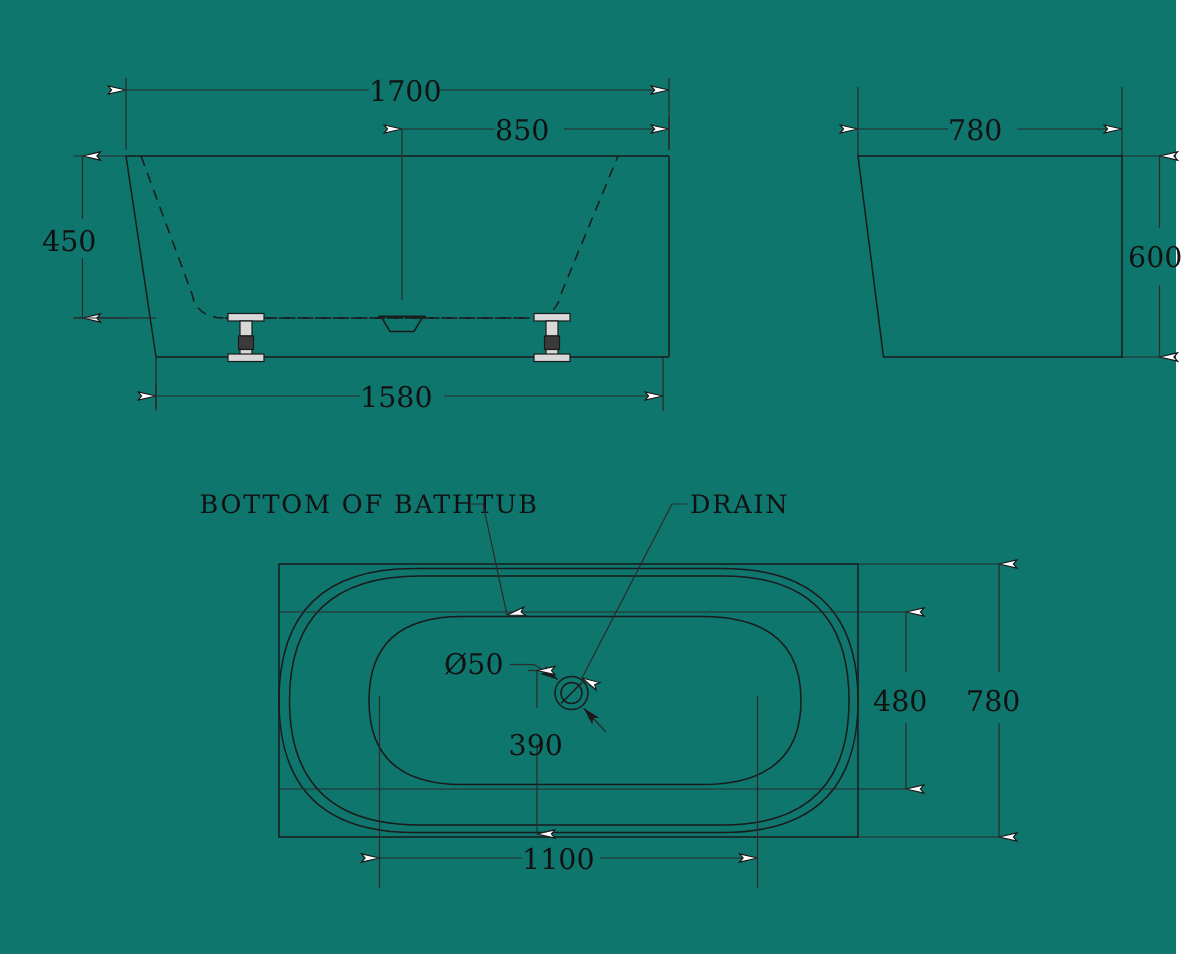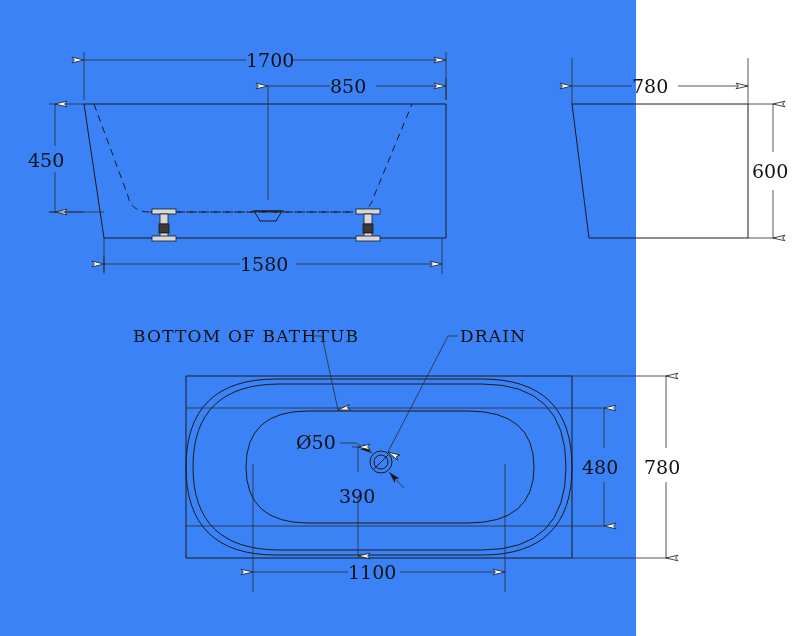--- a/index.html
+++ b/index.html
@@ -8,23 +8,23 @@
     background: #ffffff;
   }
   body {
     width: 800px;
     height: 636px;
     font-family: "DejaVu Serif", "Liberation Serif", serif;
     overflow: hidden;
   }
   #drawing-root {
     position: relative;
-    width: 636px;
+    width: 784px;
     height: 636px;
-    background: #3b82f6;
+    background: #0f766e;
   }
   svg#tech-drawing {
     display: block;
     width: 800px;
     height: 636px;
   }
   .ln {
     stroke: #1a1a1a;
     stroke-width: 1;
     fill: none;

